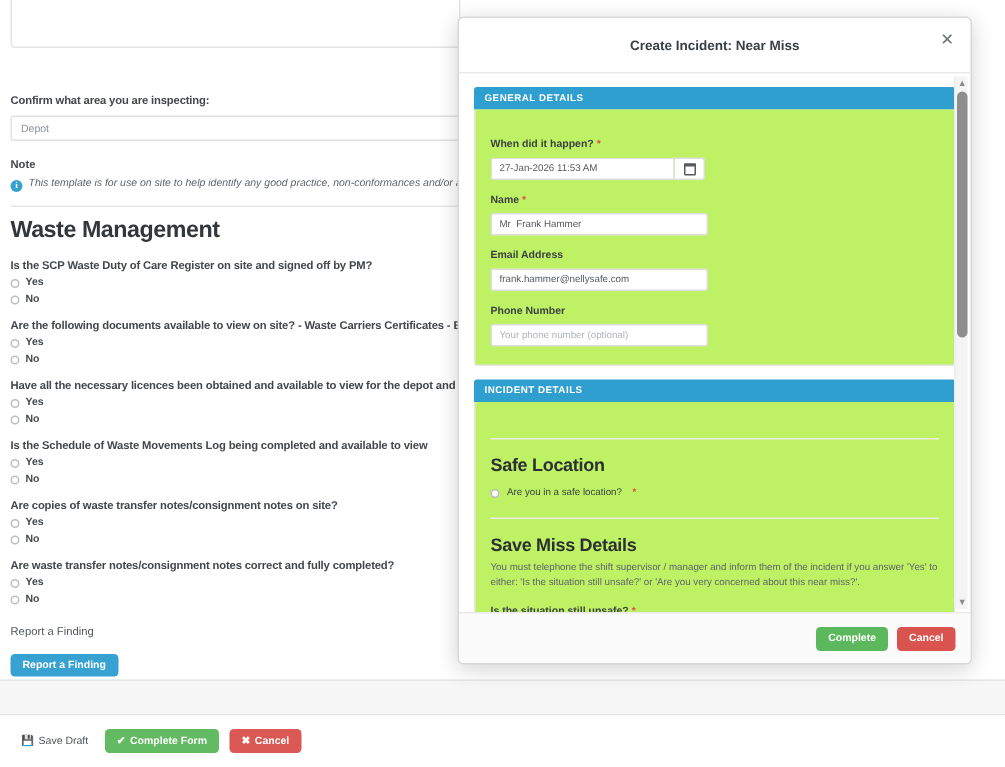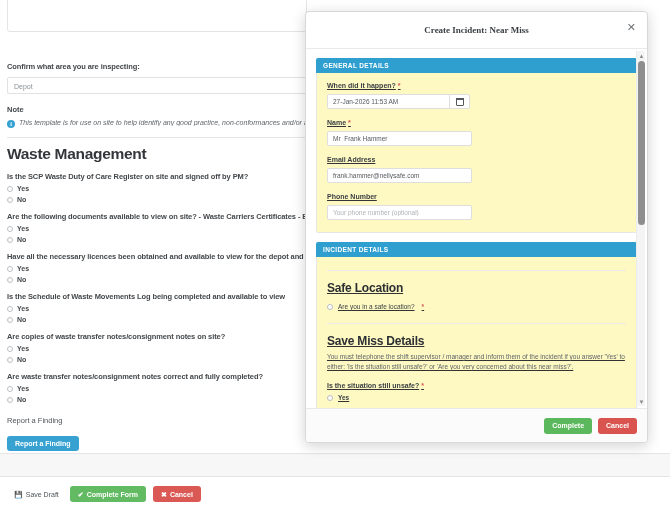--- a/index.html
+++ b/index.html
@@ -219,21 +219,20 @@
     flex: 0 0 auto;
     border-bottom: 1px solid #e9e9e9;
     display: flex;
     align-items: center;
     justify-content: center;
   }
   .modal-title {
     font-size: 9px;
     font-weight: bold;
     color: #3a3f44;
-    font-family: Liberation Serif, serif;
   }
   .modal-close {
     position: absolute;
     right: 9px; top: 8px;
     font-size: 11px;
     color: #6f7478;
     line-height: 1;
     cursor: pointer;
     background: none; border: 0;
     padding: 2px;
@@ -254,23 +253,22 @@
     font-size: 6.5px;
     font-weight: bold;
     letter-spacing: 0.35px;
     padding: 4px 7px;
     border-radius: 2px 2px 0 0;
   }
   .panel-body {
     border: 1px solid #e6e6e6;
     border-top: 0;
     border-radius: 0 0 2px 2px;
-    padding: 9px 10px 10px 10px;
-    background: #fef9c3;
-    text-decoration: underline;
+    padding: 20px 10px 10px 10px;
+    background: #bef264;
   }
 
   .field { margin-bottom: 10px; }
   .field:last-child { margin-bottom: 2px; }
   .field-label {
     font-size: 7px;
     font-weight: bold;
     color: #3c4044;
     margin-bottom: 5px;
     display: block;

